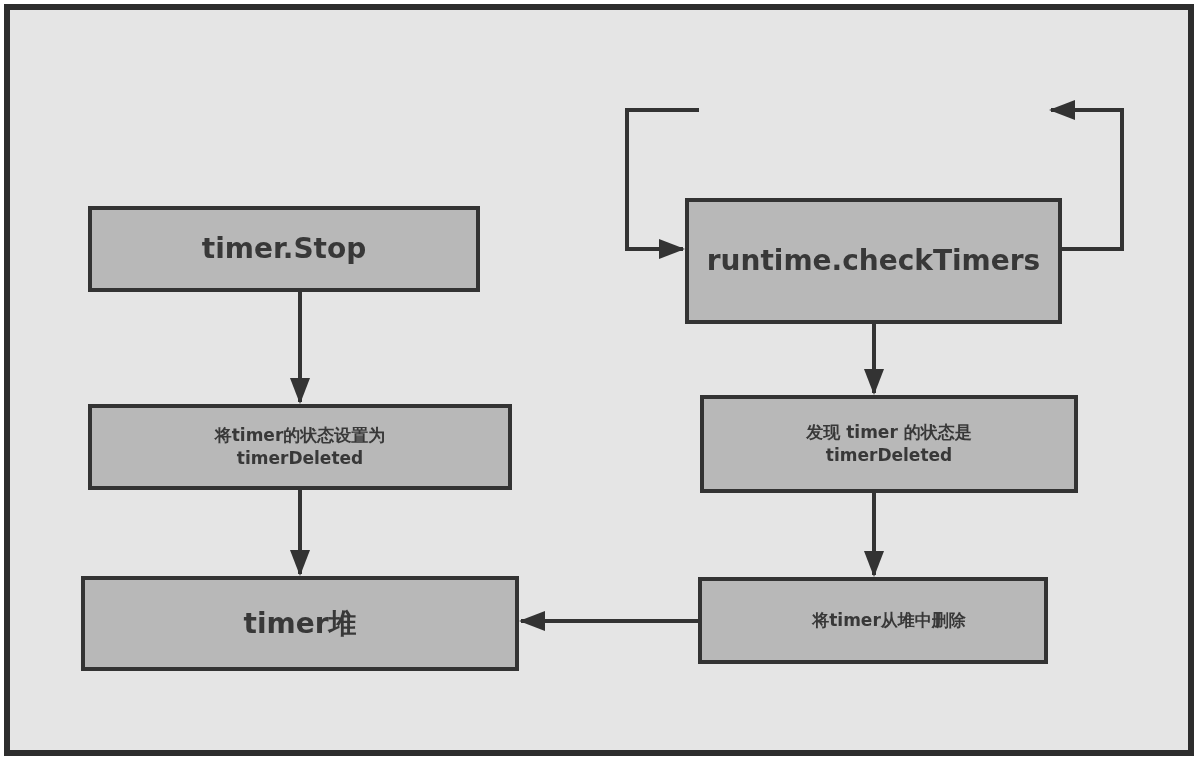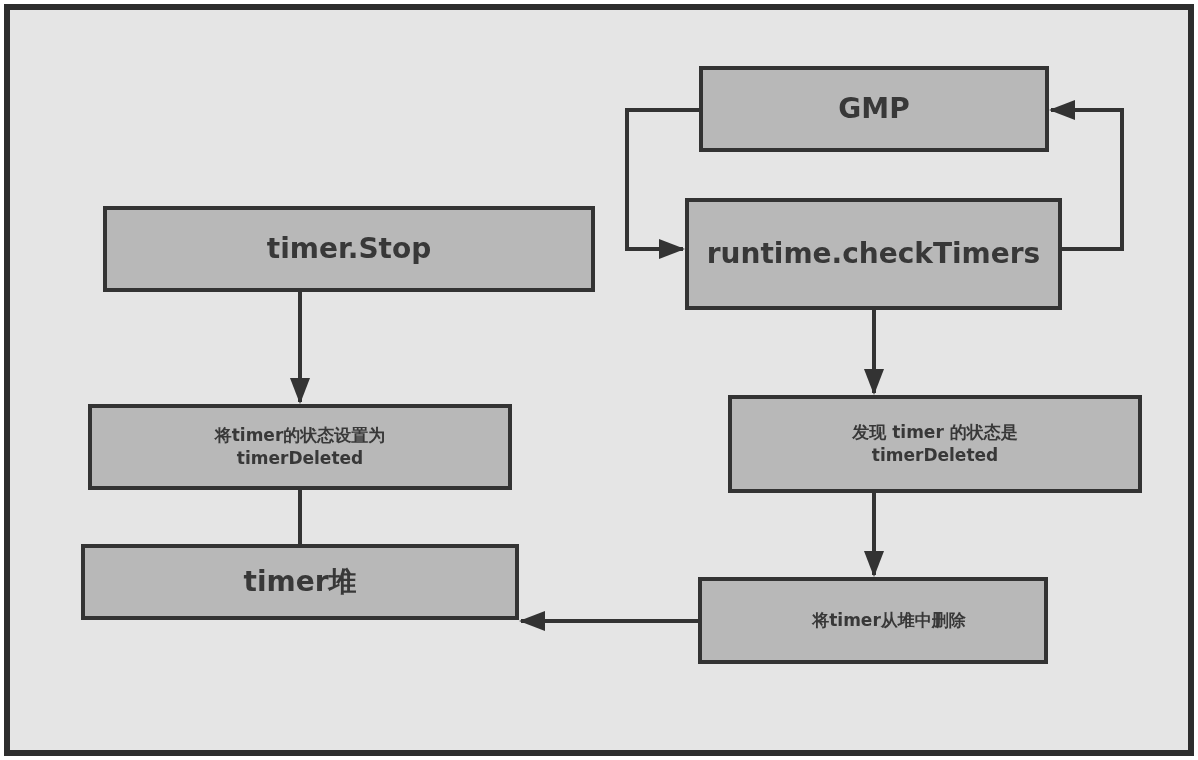--- a/index.html
+++ b/index.html
@@ -45,26 +45,26 @@
     align-items: center;
     justify-content: center;
     text-align: center;
     line-height: 1.35;
   }
   .node .lbl { display: block; }
   .fs-lg { font-size: 28px; }
   .fs-md { font-size: 17px; }
 
   
-  #node-timer-stop       { left: 103px;  top: 206px; width: 492px; height: 86px; }
+  #node-timer-stop       { left: 88px;  top: 206px; width: 392px; height: 86px; }
   #node-set-status       { left: 88px;  top: 404px; width: 424px; height: 86px; }
-  #node-timer-heap       { left: 81px;  top: 544px; width: 438px; height: 76px; }
+  #node-timer-heap       { left: 81px;  top: 576px; width: 438px; height: 95px; }
   #node-gmp              { left: 699px; top: 66px;  width: 350px; height: 86px; }
-  #node-check-timers     { left: 685px; top: 198px; width: 377px; height: 112px; }
-  #node-found-status     { left: 700px; top: 395px; width: 414px; height: 98px; margin-left: 28px; }
+  #node-check-timers     { left: 685px; top: 198px; width: 377px; height: 126px; }
+  #node-found-status     { left: 700px; top: 395px; width: 378px; height: 98px; }
   #node-remove-from-heap { left: 698px; top: 577px; width: 350px; height: 87px; padding-left: 32px; }
 </style>
 </head>
 <body>
 
 <div class="canvas">
   <div class="frame"></div>
 
   <svg class="arrow-layer" viewBox="0 0 1198 760" aria-hidden="true">
     <defs>
@@ -94,23 +94,20 @@
 
   <div class="node fs-md" id="node-set-status">
     <span class="lbl">将timer的状态设置为</span>
     <span class="lbl">timerDeleted</span>
   </div>
 
   <div class="node fs-lg" id="node-timer-heap">
     <span class="lbl">timer堆</span>
   </div>
 
-  <div class="node fs-lg" id="node-gmp">
-    <span class="lbl">GMP</span>
-  </div>
 
   <div class="node fs-lg" id="node-check-timers">
     <span class="lbl">runtime.checkTimers</span>
   </div>
 
   <div class="node fs-md" id="node-found-status">
     <span class="lbl">发现 timer 的状态是</span>
     <span class="lbl">timerDeleted</span>
   </div>
 

